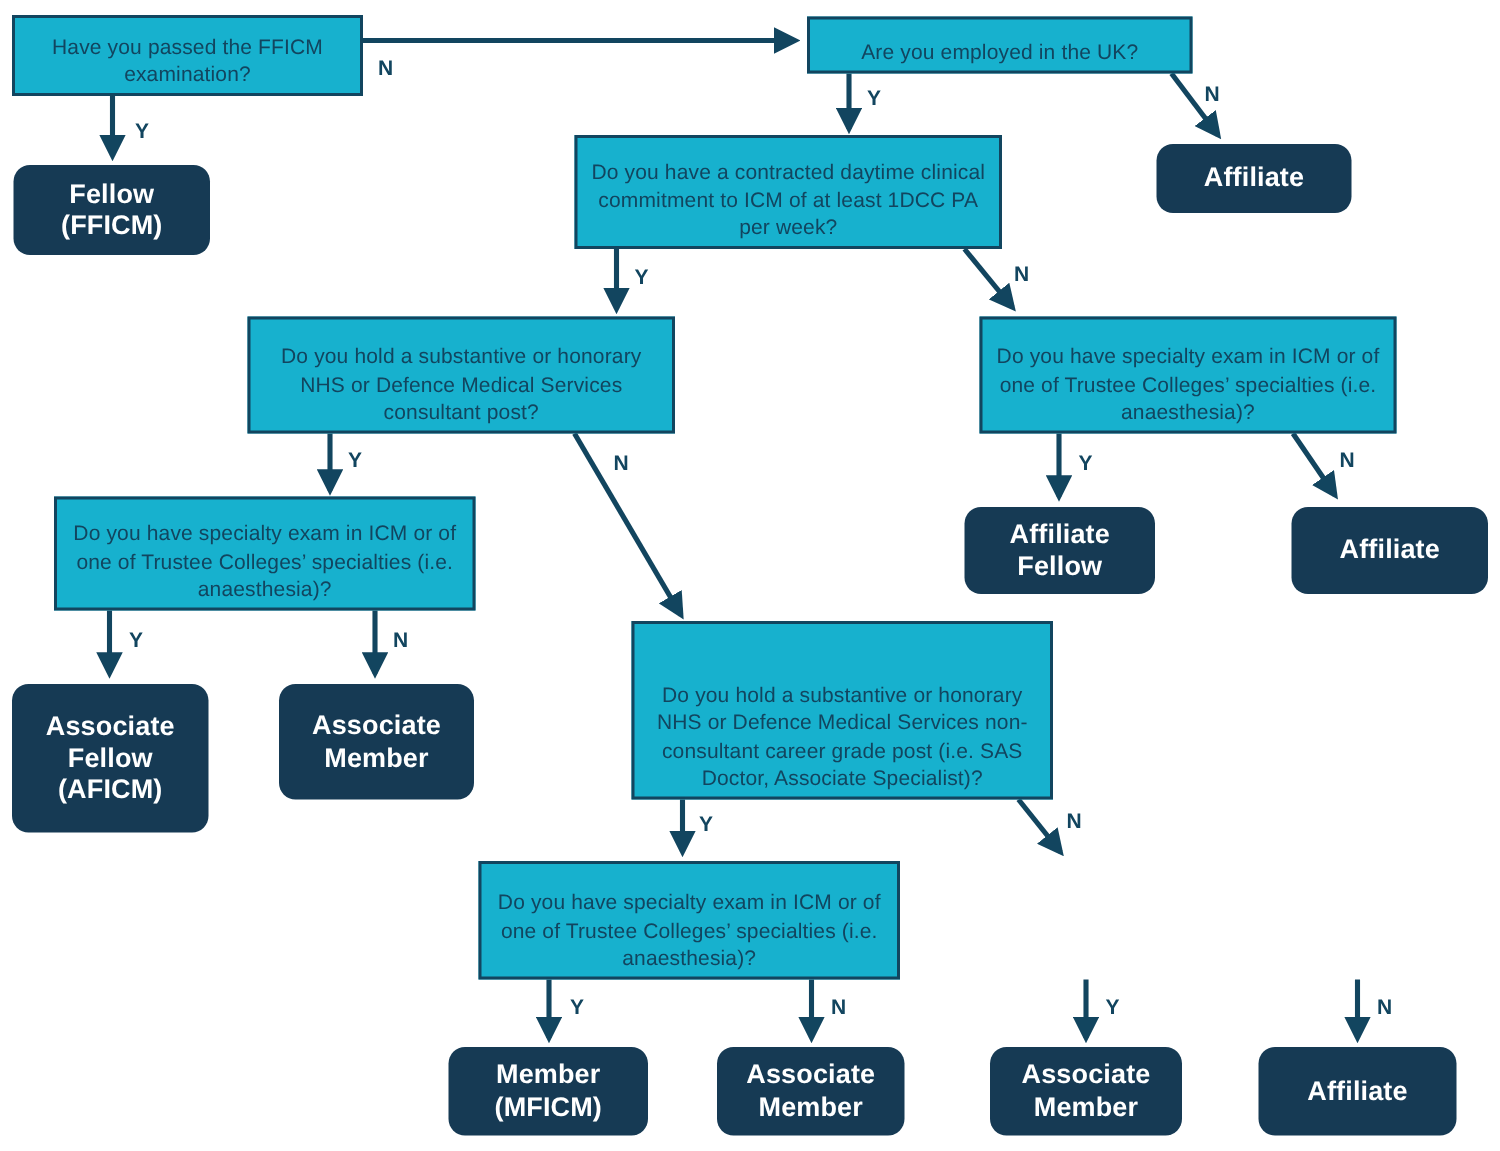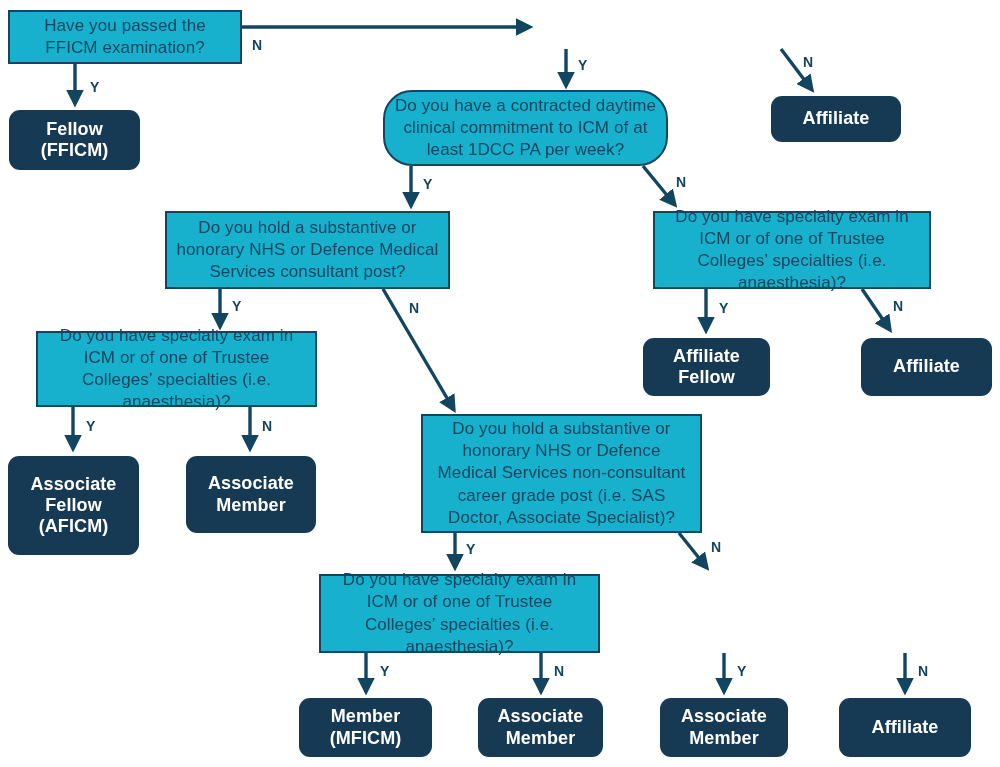--- a/index.html
+++ b/index.html
@@ -18,25 +18,25 @@
     background: #ffffff;
     overflow: hidden;
   }
   .q-box {
     position: absolute;
     box-sizing: border-box;
     background: #17b1ce;
     border: 2px solid #12455f;
     color: #12455f;
     display: flex;
-    align-items: center;
+    align-items: flex-end;
     justify-content: center;
     text-align: center;
     line-height: 1.30;
-    font-size: 17px;
+    font-size: 14px;
     font-weight: 400;
     padding: 4px 8px;
     letter-spacing: 0.1px;
   }
   .t-box {
     position: absolute;
     box-sizing: border-box;
     background: #163a54;
     border-radius: 11px;
     color: #ffffff;
@@ -115,22 +115,25 @@
       <path d="M 724 653 L 724 692"></path>
 
       <path d="M 905 653 L 905 692"></path>
     </g>
   </svg>
 
   <div class="q-box" style="left:8px; top:10px; width:234px; height:54px;">
     <span>Have you passed the FFICM examination?</span>
   </div>
 
-
-  <div class="q-box" style="left:383px; top:90px; width:285px; height:76px;border-radius:29px;">
+  <div class="q-box" style="left:538px; top:11px; width:257px; height:38px;">
+    <span>Are you employed in the UK?</span>
+  </div>
+
+  <div class="q-box" style="left:383px; top:90px; width:285px; height:76px;">
     <span>Do you have a contracted daytime clinical commitment to ICM of at least 1DCC PA per week?</span>
   </div>
 
   <div class="q-box" style="left:165px; top:211px; width:285px; height:78px;">
     <span>Do you hold a substantive or honorary NHS or Defence Medical Services consultant post?</span>
   </div>
 
   <div class="q-box" style="left:653px; top:211px; width:278px; height:78px;">
     <span>Do you have specialty exam in ICM or of one of Trustee Colleges’ specialties (i.e. anaesthesia)?</span>
   </div>

